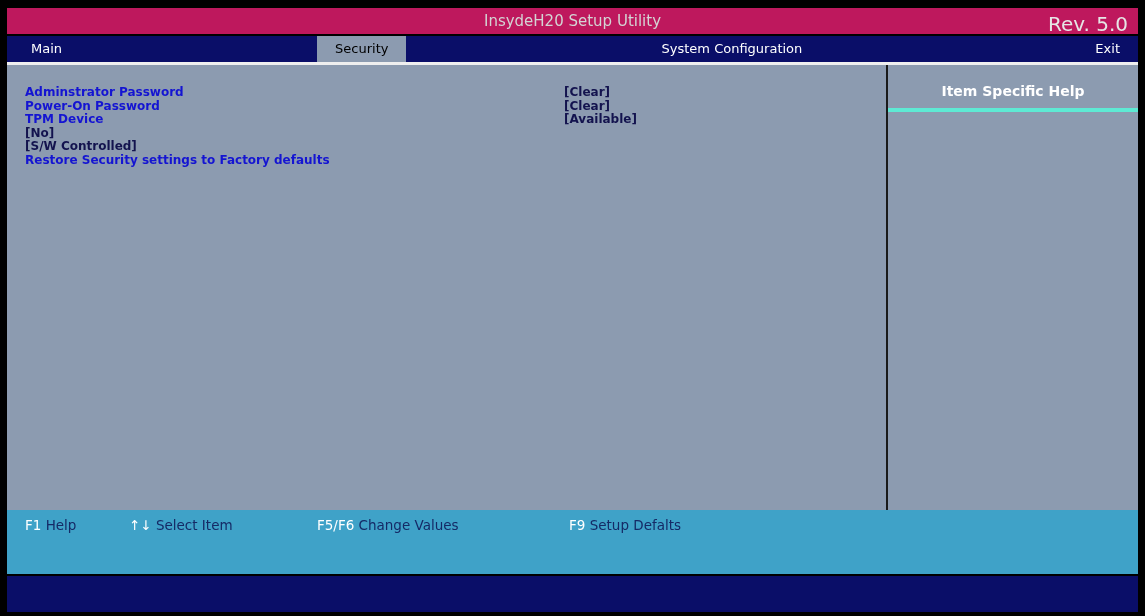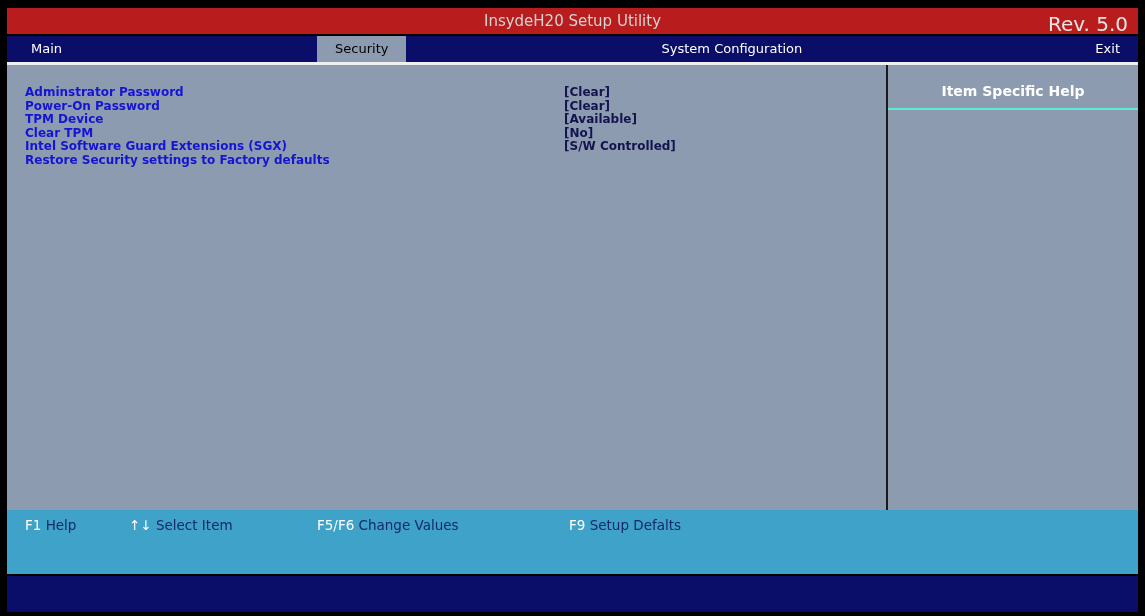--- a/index.html
+++ b/index.html
@@ -2,21 +2,21 @@
 <html><head>
 <meta charset="utf-8">
 <style>
   * { margin:0; padding:0; box-sizing:border-box; }
   html,body { width:1145px; height:616px; background:#000; overflow:hidden;
               font-family:"DejaVu Sans", "Liberation Sans", sans-serif; }
   .frame { position:absolute; top:8px; left:7px; width:1131px; height:604px;
            display:flex; flex-direction:column; background:#000; }
 
   
-  .titlebar { height:26px; background:#b91c1c; position:relative; flex:0 0 auto; }
+  .titlebar { height:26px; background:#be185d; position:relative; flex:0 0 auto; }
   .titlebar .title { position:absolute; left:0; right:0; top:4px; text-align:center;
                      color:#d4d4d4; font-size:15px; }
   .titlebar .rev { position:absolute; right:10px; top:4px; color:#e6e6e6; font-size:20px; }
 
   
   .tabbar { height:26px; background:#0a0e68; margin-top:2px; display:flex;
             align-items:stretch; padding-left:6px; flex:0 0 auto;justify-content:space-between; }
   .tab { color:#ffffff; font-size:13px; padding:5px 18px; cursor:default; white-space:nowrap; }
   .tab.selected { background:#8c9bb0; color:#000000; }
   .tab.gap { margin-left:20px; }
@@ -26,21 +26,21 @@
   
   .content { flex:1 1 auto; display:flex; background:#8c9bb0; }
   .settings-pane { flex:1 1 auto; padding:21px 0 0 18px; }
   .setting-row { display:flex; height:13.6px; line-height:13.6px;
                  font-size:12px; font-weight:bold; cursor:default; }
   .setting-label { width:539px; color:#1414d2; white-space:nowrap; }
   .setting-value { color:#13134e; white-space:nowrap; }
   .vdivider { flex:0 0 2px; background:#1a1a1a; }
   .help-pane { flex:0 0 250px; padding-top:18px; }
   .help-title { color:#ffffff; font-weight:bold; font-size:14px; text-align:center;
-                padding-bottom:9px; border-bottom:2px solid #5eead4; }
+                padding-bottom:9px; border-bottom:4px solid #5eead4; }
 
   
   .footer { height:64px; background:#3fa2c8; padding-top:7px; flex:0 0 auto; }
   .footer-row { position:relative; height:15px; font-size:13.5px; }
   .footer-item { position:absolute; white-space:nowrap;margin-left:10px; }
   .pos-1 { left:8px; } .pos-2 { left:112px; } .pos-3 { left:300px; } .pos-4 { left:552px; }
   .key  { color:#ffffff; }
   .hint { color:#152a66; }
 
   .bottomstrip { height:36px; background:#0a0e68; margin-top:2px; flex:0 0 auto; }
@@ -73,25 +73,23 @@
       </div>
       <div class="setting-row">
         <span class="setting-label">Power-On Password</span>
         <span class="setting-value">[Clear]</span>
       </div>
       <div class="setting-row">
         <span class="setting-label">TPM Device</span>
         <span class="setting-value">[Available]</span>
       </div>
       <div class="setting-row">
-        <span class="setting-label">Clear TPM</span>
         <span class="setting-value">[No]</span>
       </div>
       <div class="setting-row">
-        <span class="setting-label">Intel Software Guard Extensions (SGX)</span>
         <span class="setting-value">[S/W Controlled]</span>
       </div>
       <div class="setting-row">
         <span class="setting-label">Restore Security settings to Factory defaults</span>
         <span class="setting-value"></span>
       </div>
     </div>
 
     <div class="vdivider"></div>
 

